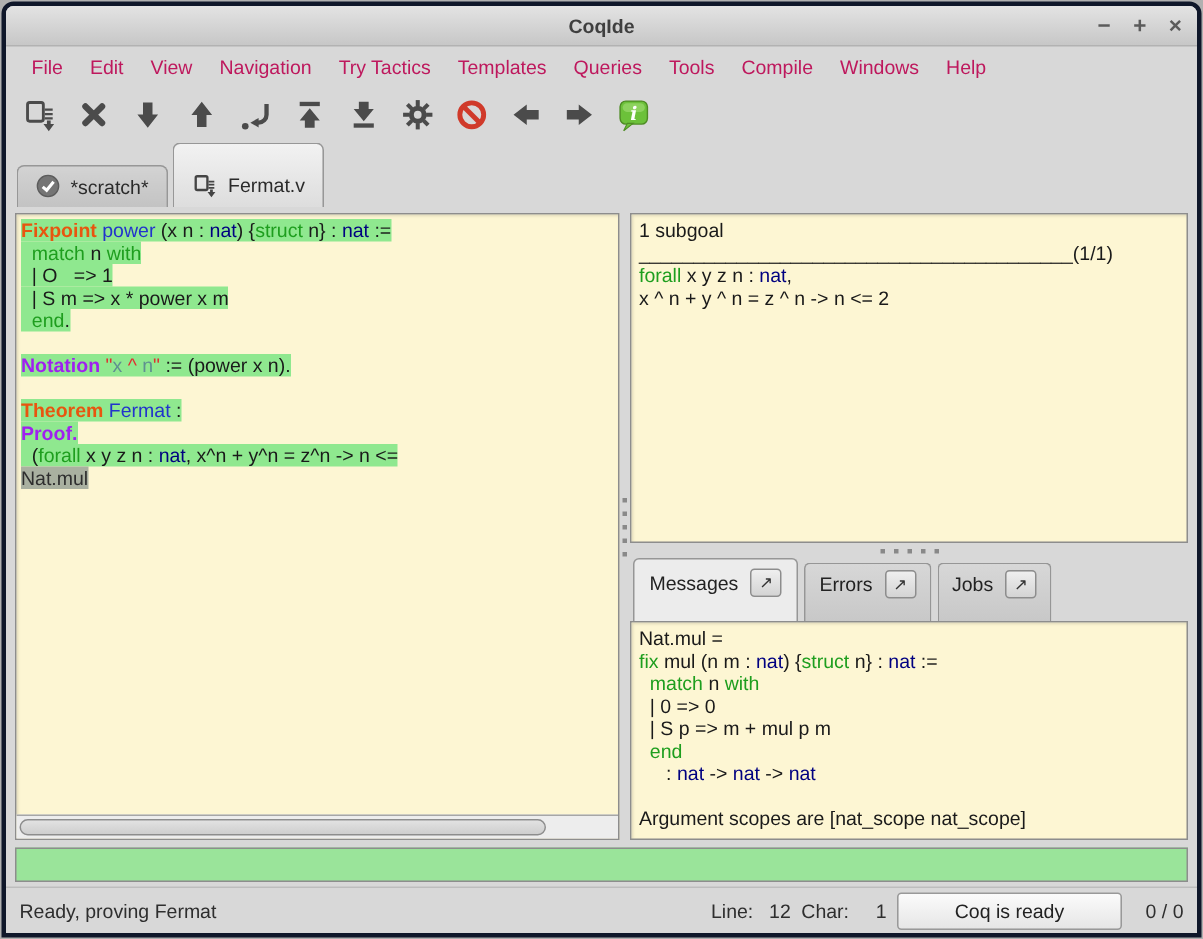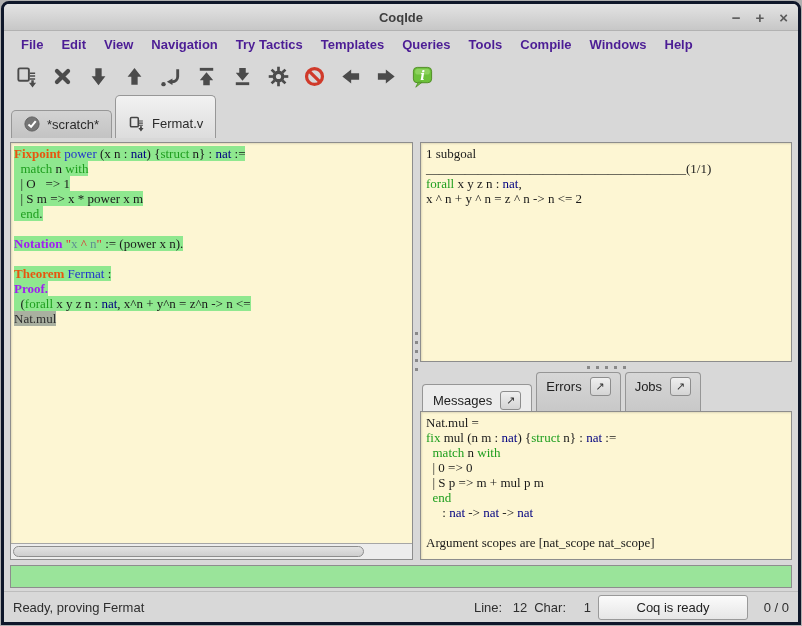--- a/index.html
+++ b/index.html
@@ -9,21 +9,21 @@
   
   .titlebar{flex:0 0 26px;position:relative;display:flex;align-items:center;justify-content:center;
     background:linear-gradient(var(--titlebar-top,#e3e3e3),var(--titlebar-bottom,#c7c7c7));
     border-bottom:1px solid #b2b2b2;}
   .title{font-size:13px;font-weight:bold;color:#3f3f3f;}
   .win-controls{position:absolute;right:10px;top:0;height:100%;display:flex;gap:15px;align-items:center;
     color:#5b5b5b;font-size:15px;font-weight:bold;}
   .win-controls span{cursor:default;line-height:1;}
   
   .menubar{flex:0 0 27px;display:flex;align-items:center;padding:0 8px;}
-  .menu-item{padding:5px 9px;font-size:13px;color:#4c1d95;font-weight:bold;}
+  .menu-item{padding:5px 9px;font-size:13px;color:#be185d;}
   
   .toolbar{flex:0 0 37px;display:flex;align-items:center;padding:0 7px;gap:6px;}
   .tool{width:30px;height:30px;display:flex;align-items:center;justify-content:center;background:none;border:0;padding:0;}
   .tool svg{width:23px;height:23px;}
   .ic{fill:#4b4b4b;}
   
   .tabbar{flex:0 0 36px;display:flex;align-items:flex-end;padding:0 0 0 7px;gap:3px;}
   .tab{display:flex;align-items:center;gap:7px;padding:5px 12px 6px;border:1px solid #979797;border-bottom:none;
     border-radius:5px 5px 0 0;background:linear-gradient(#d3d3d3,#c3c3c3);font-size:13px;color:#2b2b2b;}
   .tab.active{background:linear-gradient(#f2f2f2,#dddddd);padding-top:19px;}
@@ -37,27 +37,27 @@
     background:linear-gradient(#e2e2e2,#cecece);}
   .vsplit{width:7px;display:flex;flex-direction:column;justify-content:center;align-items:center;gap:6px;}
   .dot{width:3px;height:3px;background:#898989;}
   .hsplit{height:10px;display:flex;align-items:center;justify-content:center;gap:6px;}
   .right-col{flex:1;display:flex;flex-direction:column;min-width:0;}
   .goals-pane{height:220px;box-sizing:border-box;padding:3px 5px;overflow:hidden;}
   
   .msg-tabs{flex:0 0 33px;display:flex;align-items:flex-end;gap:4px;padding-left:2px;}
   .msg-tab{display:flex;align-items:center;gap:8px;padding:4px 9px 15px;border:1px solid #969696;border-bottom:none;
     border-radius:4px 4px 0 0;background:linear-gradient(#d7d7d7,#c8c8c8);font-size:13px;color:#222;}
-  .msg-tab.active{background:#ececec;padding:6px 10px 1px;}
+  .msg-tab.active{background:#ececec;padding:6px 10px 16px;}
   .detach-btn{width:21px;height:19px;border:1px solid #8d8d8d;border-radius:3px;
     background:linear-gradient(#efefef,#d4d4d4);font-size:11px;color:#333;
     display:flex;align-items:center;justify-content:center;padding:0;}
   .msg-pane{flex:1;box-sizing:border-box;padding:3px 5px;overflow:hidden;}
   
-  .code{font-family:Liberation Serif, serif;font-size:13px;line-height:15px;color:#1a1a1a;}
+  .code{font-family:Liberation Sans, sans-serif;font-size:13px;line-height:15px;color:#1a1a1a;}
   .line{white-space:pre;}
   .lbg-processed{background:var(--processed-bg,#8fe88f);}
   .lbg-sent{background:var(--sent-bg,#a9b0a0);}
   .tk-plain{color:#1a1a1a;}
   .tk-decl{color:var(--kw-decl,#e8550f);font-weight:bold;}
   .tk-green{color:var(--kw-green,#1e9e1e);}
   .tk-purple{color:var(--kw-purple,#a020f0);font-weight:bold;}
   .tk-ident{color:var(--ident-blue,#2233cc);}
   .tk-type{color:var(--type-navy,#000080);}
   .tk-str{color:var(--str-red,#e03030);}

